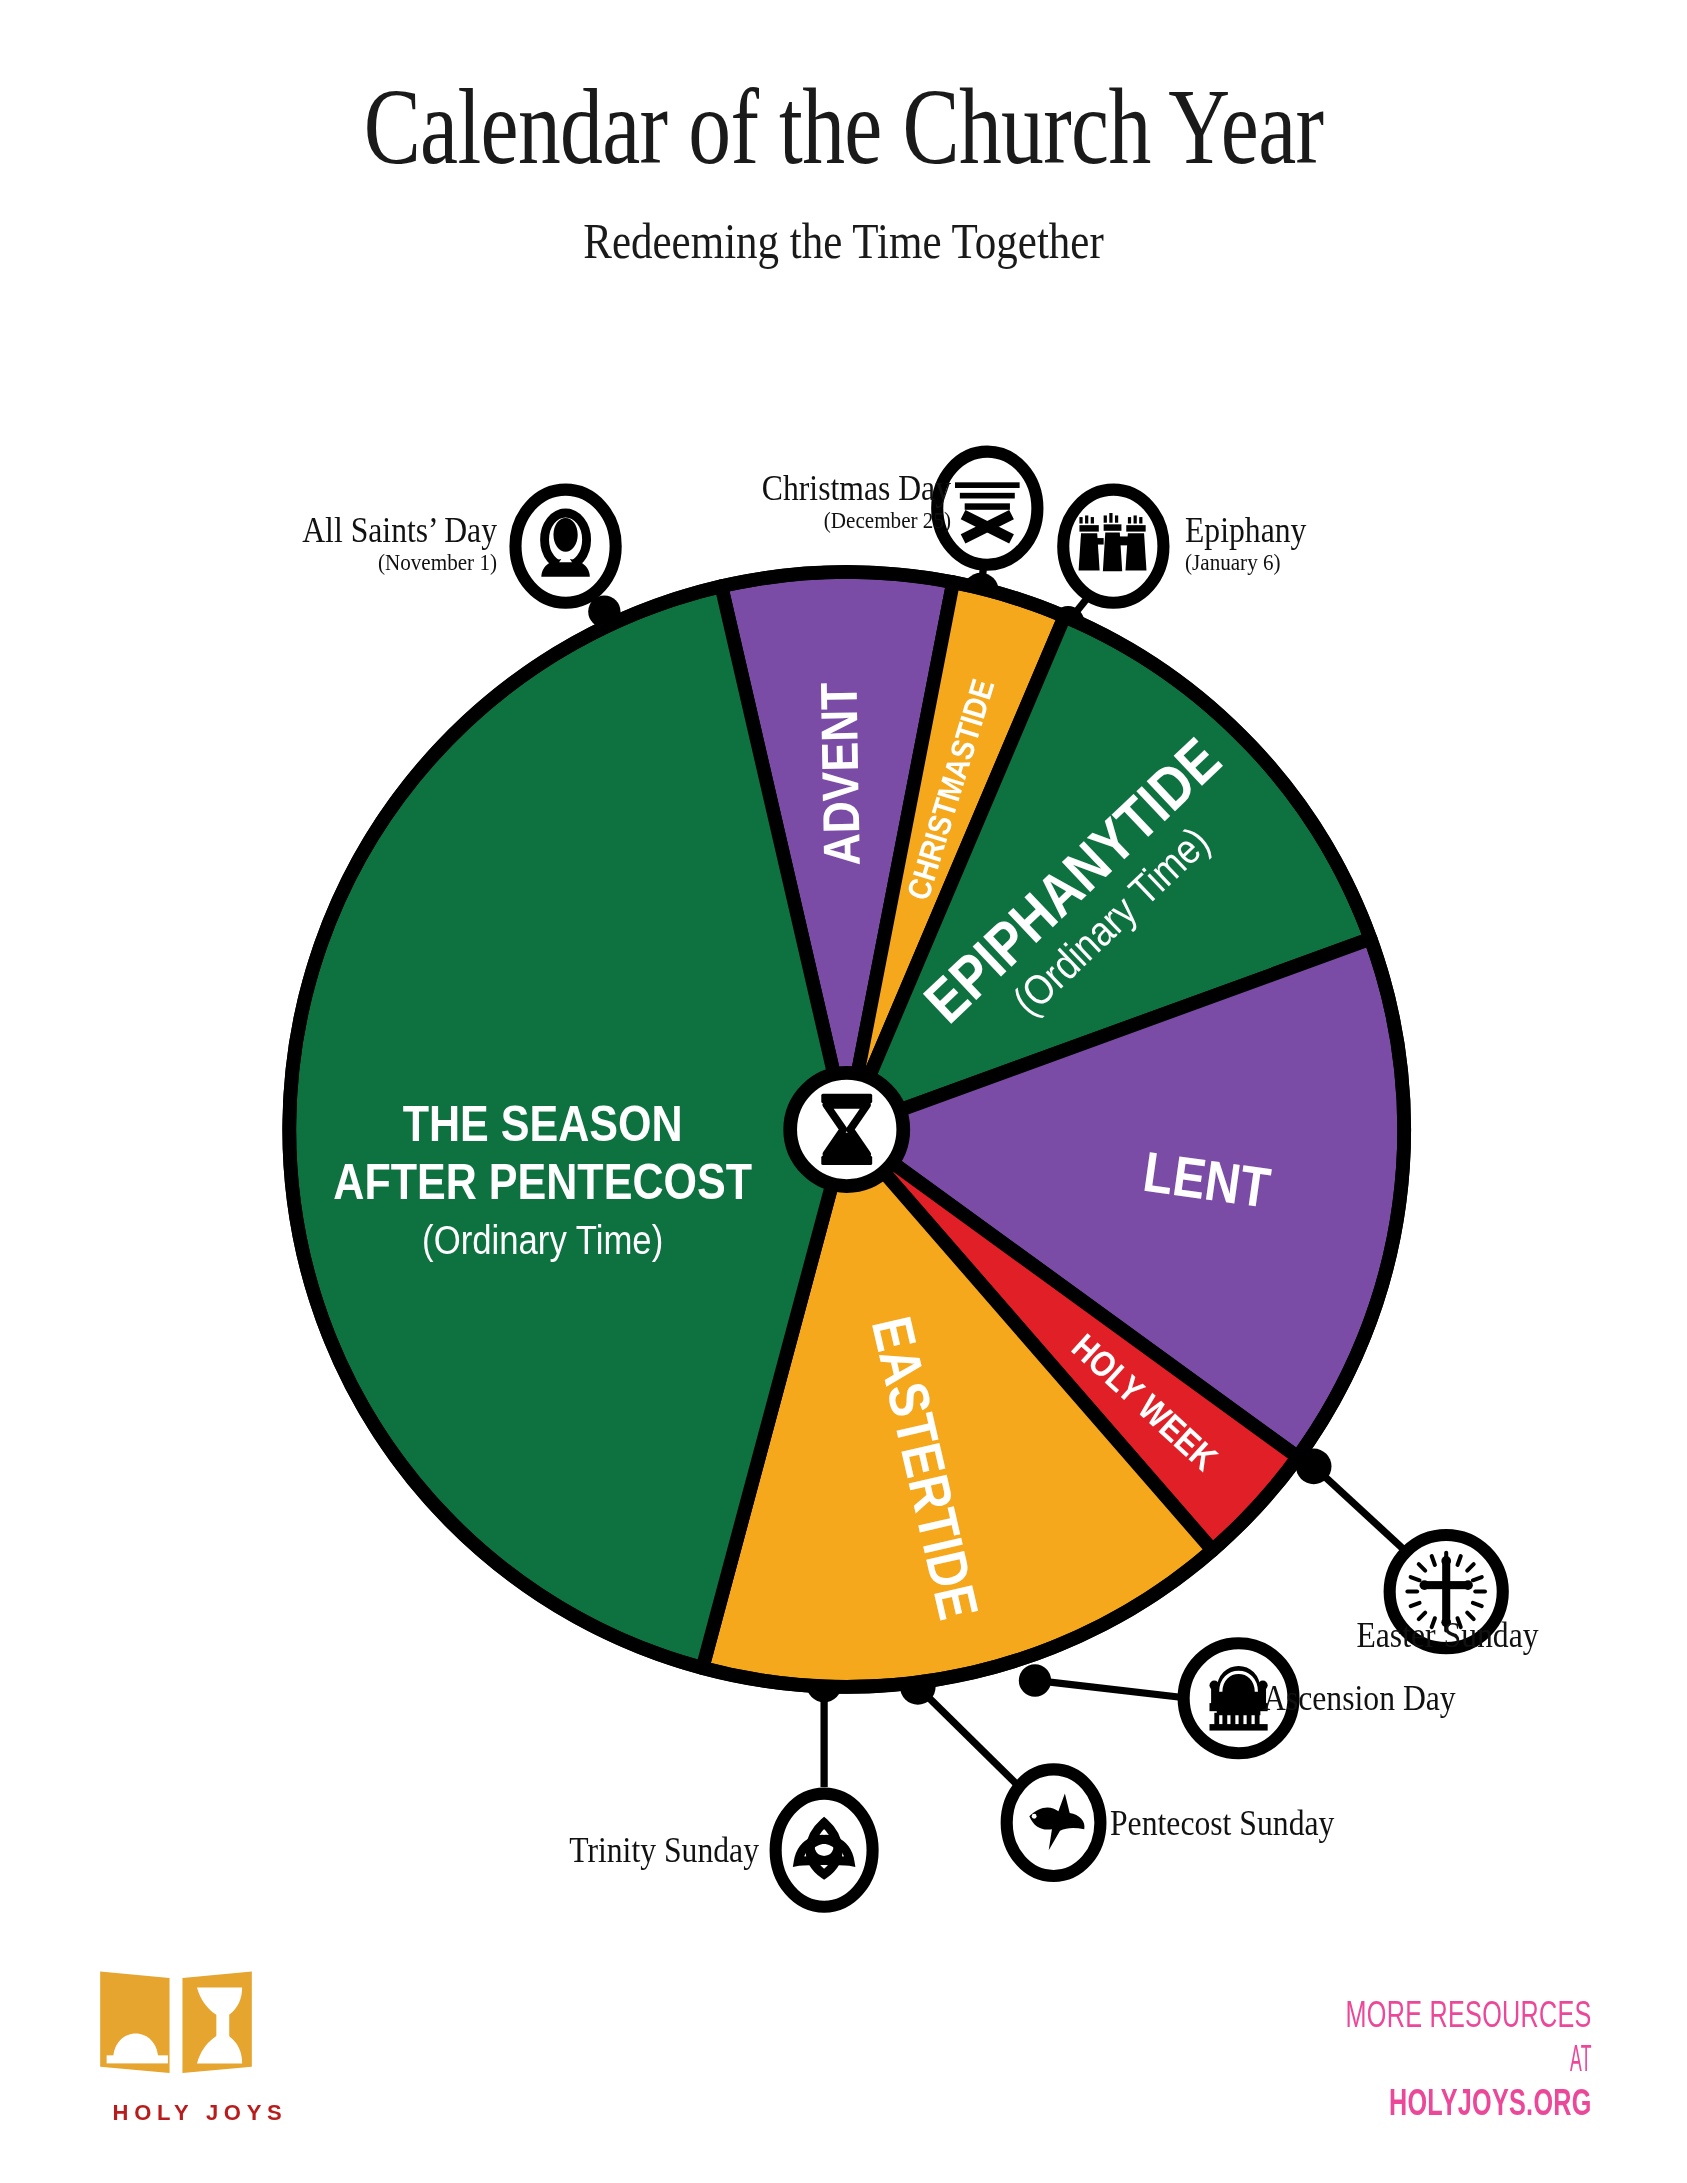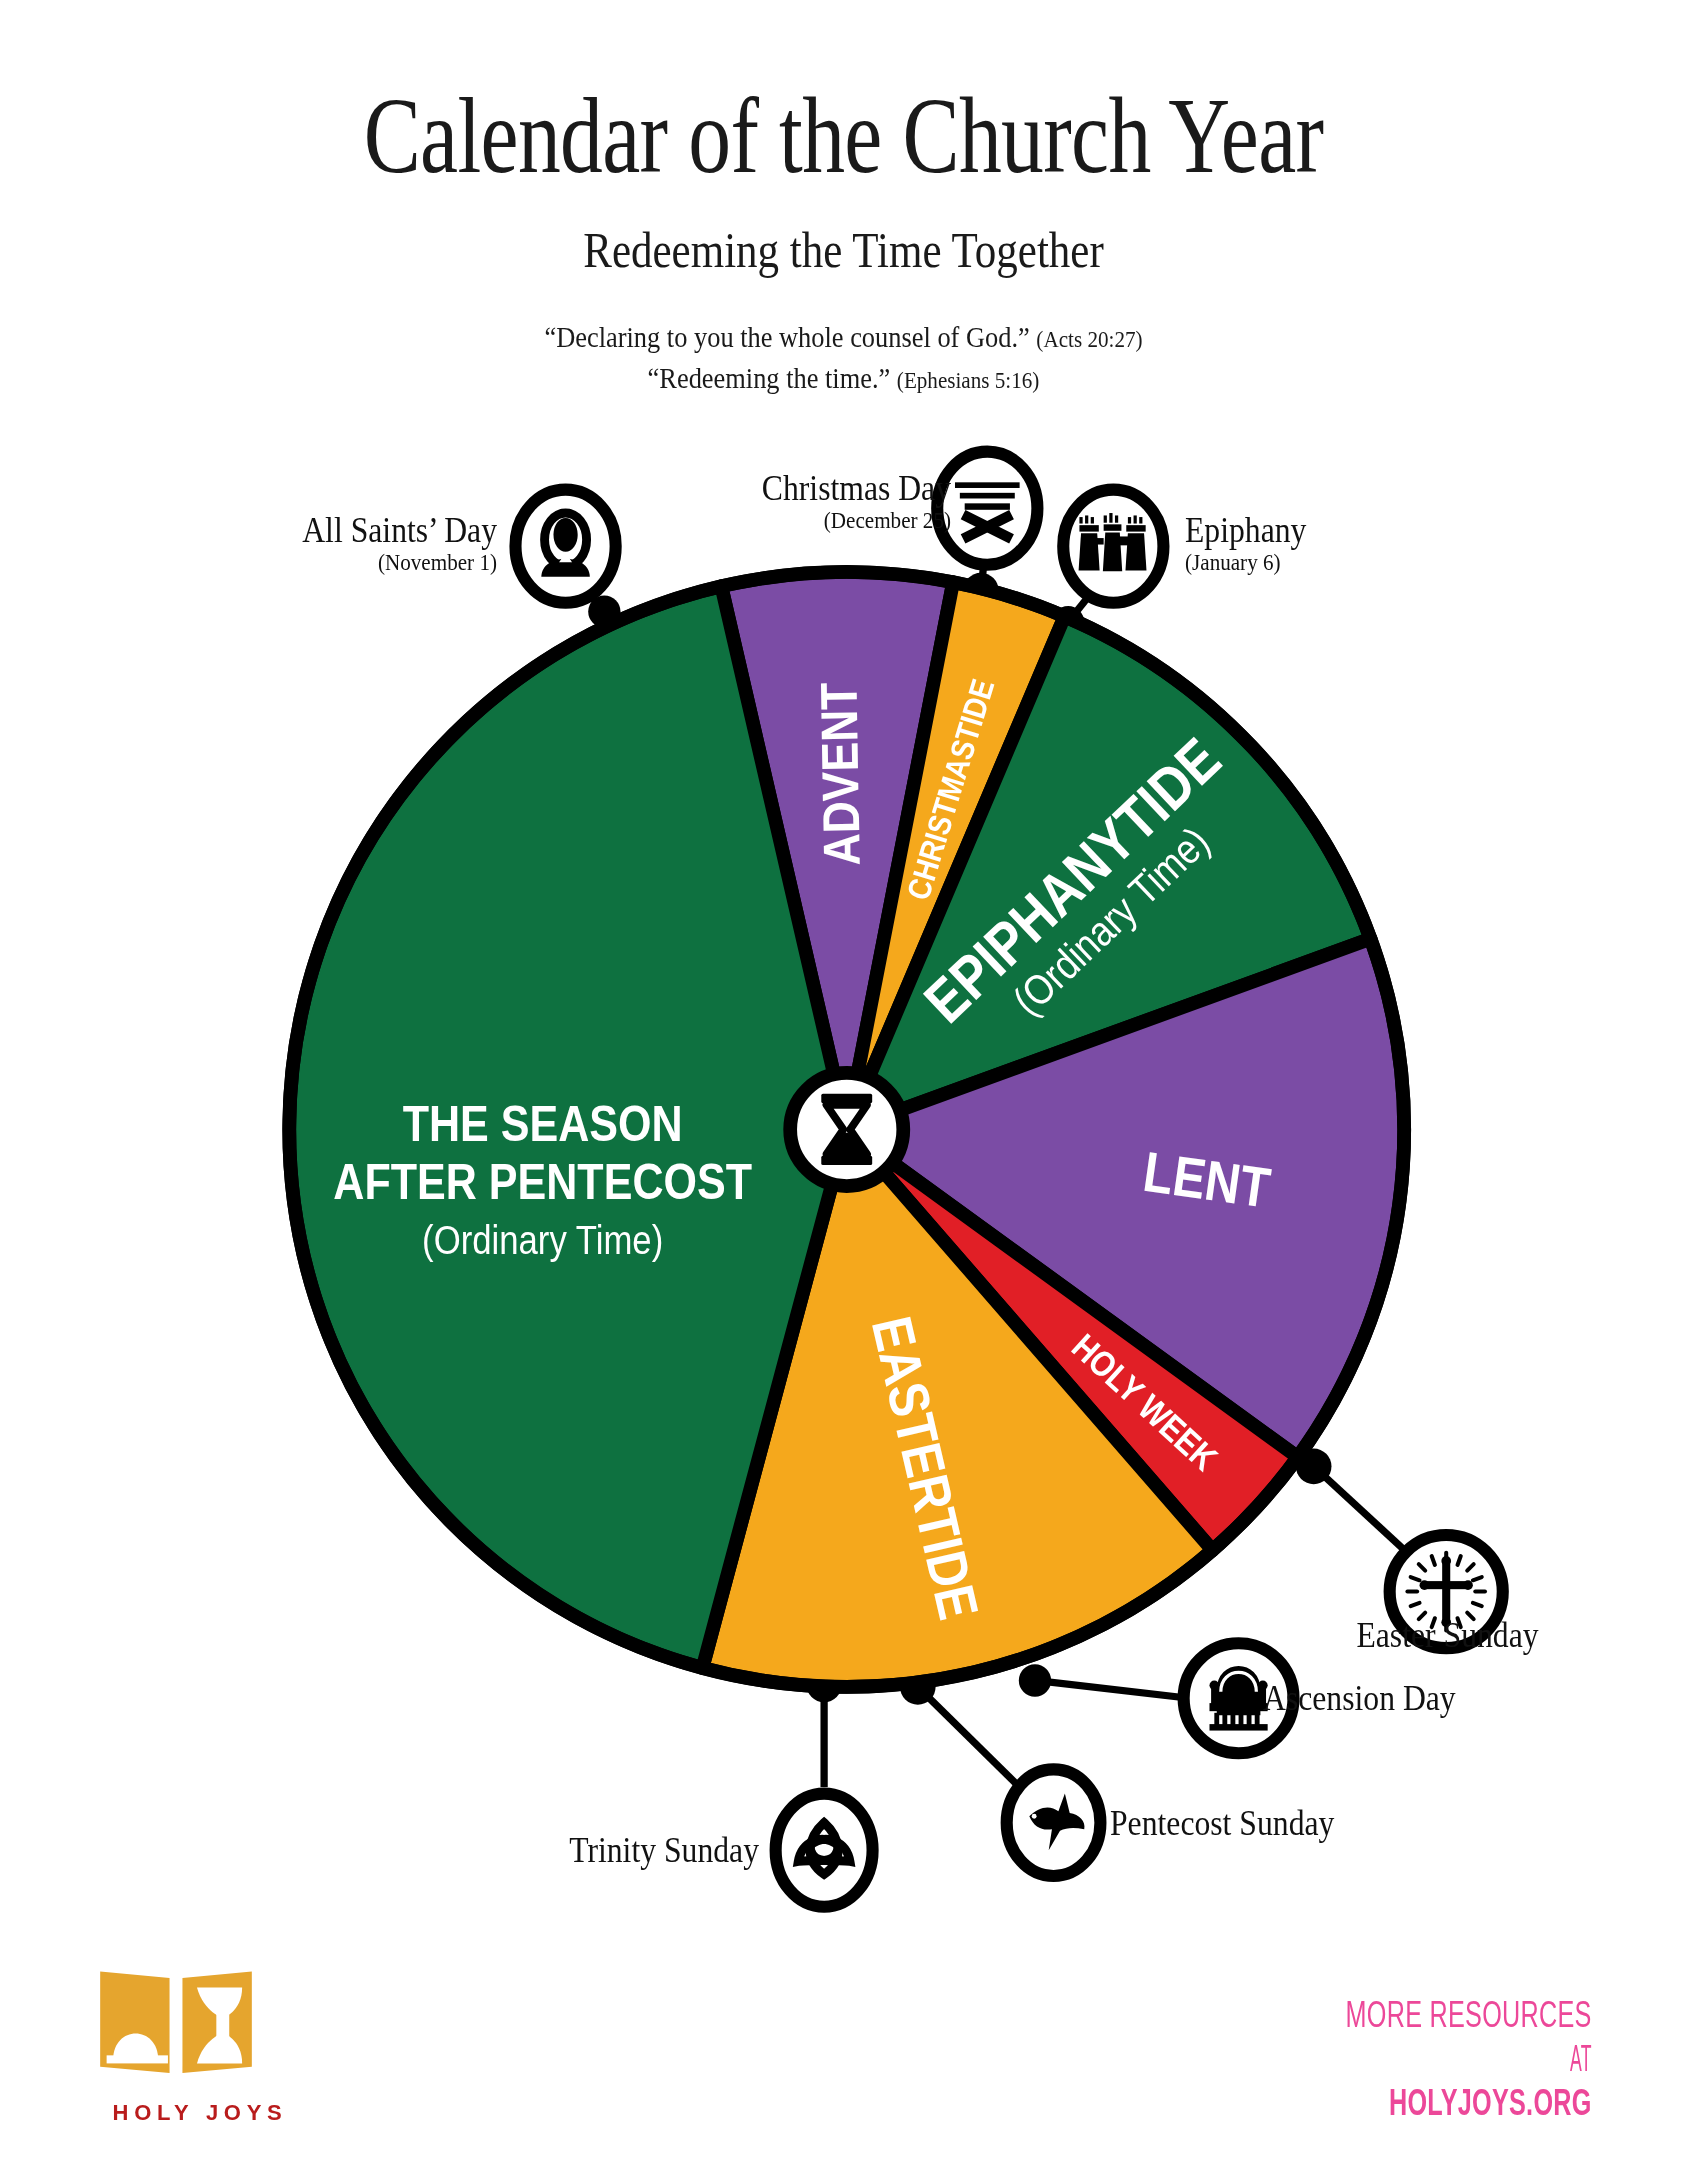--- a/index.html
+++ b/index.html
@@ -1,20 +1,20 @@
 <!DOCTYPE html>
 <html style="font-size:13px"><head>
 <meta charset="utf-8">
 <style>
   html,body{margin:0;padding:0;background:#ffffff;}
   body{width:1687px;height:2183px;position:relative;overflow:hidden;
        font-family:"Liberation Serif", serif;color:#1a1a1a;}
 
   
-  #header{position:absolute;left:0;top:12px;width:1687px;text-align:center;}
+  #header{position:absolute;left:0;top:3px;width:1687px;text-align:center;}
   #title{font-family:"Liberation Serif", serif;font-size:107px;line-height:1.0;
          font-weight:400;letter-spacing:-0.8px;margin-top:71px;
          transform:scaleX(.80);transform-origin:center;white-space:nowrap;}
   #subtitle{font-family:"Liberation Serif", serif;font-size:50px;margin-top:31px;
             transform:scaleX(.86);transform-origin:center;white-space:nowrap;}
   .quote{font-family:"Liberation Serif", serif;font-size:30px;line-height:1.38;
          transform:scaleX(.88);transform-origin:center;white-space:nowrap;}
   .quote .ref{font-size:24px;}
   #quotes{margin-top:37px;}
 
@@ -43,30 +43,20 @@
      font-size:36px;line-height:1.22;letter-spacing:0.4px;}
   #footer-right span{display:block;transform:scaleX(.70);transform-origin:right center;}
   #footer-right .l2 b{font-weight:700;}
 </style>
 </head>
 <body>
 
 <div id="header">
   <div id="title">Calendar of the Church Year</div>
   <div id="subtitle">Redeeming the Time Together</div>
-  <div id="quotes">
-    <div class="quote">
-      <span>“Declaring to you the whole counsel of God.”</span>
-      <span class="ref">(Acts 20:27)</span>
-    </div>
-    <div class="quote">
-      <span>“Redeeming the time.”</span>
-      <span class="ref">(Ephesians 5:16)</span>
-    </div>
-  </div>
 </div>
 
 <div id="wheel-wrap">
 <svg class="board" viewBox="0 0 2088 2702">
   <defs>
     <clipPath id="clipDisc">
           <circle cx="1048" cy="1398" r="690"></circle>
         </clipPath>
   </defs>
 

